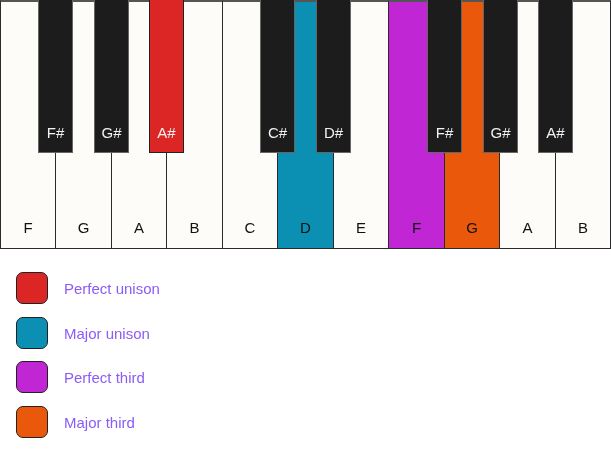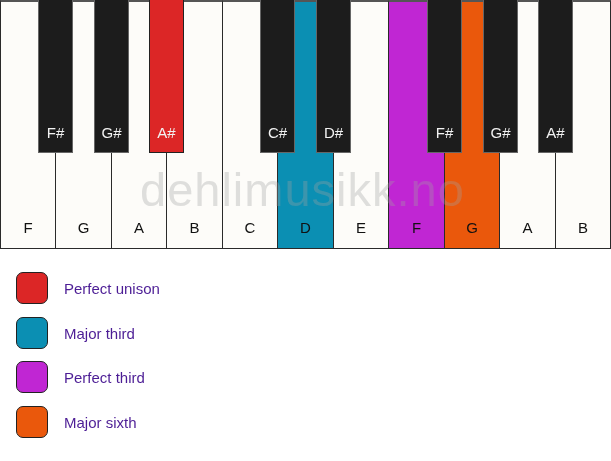--- a/index.html
+++ b/index.html
@@ -33,21 +33,21 @@
       position: absolute; left: 140px; top: 162px; width: 332px;
       font-size: 47px; color: rgba(160,160,160,0.33); letter-spacing: 1px;
       pointer-events: none; white-space: nowrap;
     }
     .legend-item { position: absolute; left: 16px; height: 34px; }
     .swatch {
       position: absolute; left: 0; top: 0; width: 32px; height: 32px;
       border: 1.5px solid #222; border-radius: 7px; box-sizing: border-box;
     }
     .legend-text {
-      position: absolute; left: 48px; top: 8px; font-size: 15px; color: #4c1d95; white-space: nowrap;
+      position: absolute; left: 48px; top: 8px; font-size: 15px; color: #8b5cf6; white-space: nowrap;
     }
   </style>
 </head>
 <body>
 
 <div class="keyboard">
   <div class="white-key" style="left:0px;width:56px;">
       <span class="lbl">F</span>
     </div>
   <div class="white-key" style="left:55px;width:57px;">
@@ -74,21 +74,20 @@
   <div class="white-key" style="left:444px;width:56px;background:#ea580c;">
       <span class="lbl">G</span>
     </div>
   <div class="white-key" style="left:499px;width:57px;">
       <span class="lbl">A</span>
     </div>
   <div class="white-key" style="left:555px;width:56px;">
       <span class="lbl">B</span>
     </div>
 
-  <div class="watermark">dehlimusikk.no</div>
 
   <div class="black-key" style="left:38px;">
       <span class="lbl">F#</span>
     </div>
   <div class="black-key" style="left:94px;">
       <span class="lbl">G#</span>
     </div>
   <div class="black-key" style="left:149px;background:#dc2626;border-color:#222;">
       <span class="lbl">A#</span>
     </div>
@@ -109,23 +108,23 @@
     </div>
 </div>
 
 <div class="legend">
   <div class="legend-item" style="top:272px;">
     <span class="swatch" style="background:#dc2626;"></span>
     <span class="legend-text">Perfect unison</span>
   </div>
   <div class="legend-item" style="top:317px;">
     <span class="swatch" style="background:#0b8fb3;"></span>
-    <span class="legend-text">Major third</span>
+    <span class="legend-text">Major unison</span>
   </div>
   <div class="legend-item" style="top:361px;">
     <span class="swatch" style="background:#c026d3;"></span>
     <span class="legend-text">Perfect third</span>
   </div>
   <div class="legend-item" style="top:406px;">
     <span class="swatch" style="background:#ea580c;"></span>
-    <span class="legend-text">Major sixth</span>
+    <span class="legend-text">Major third</span>
   </div>
 </div>
 
 </body></html>

